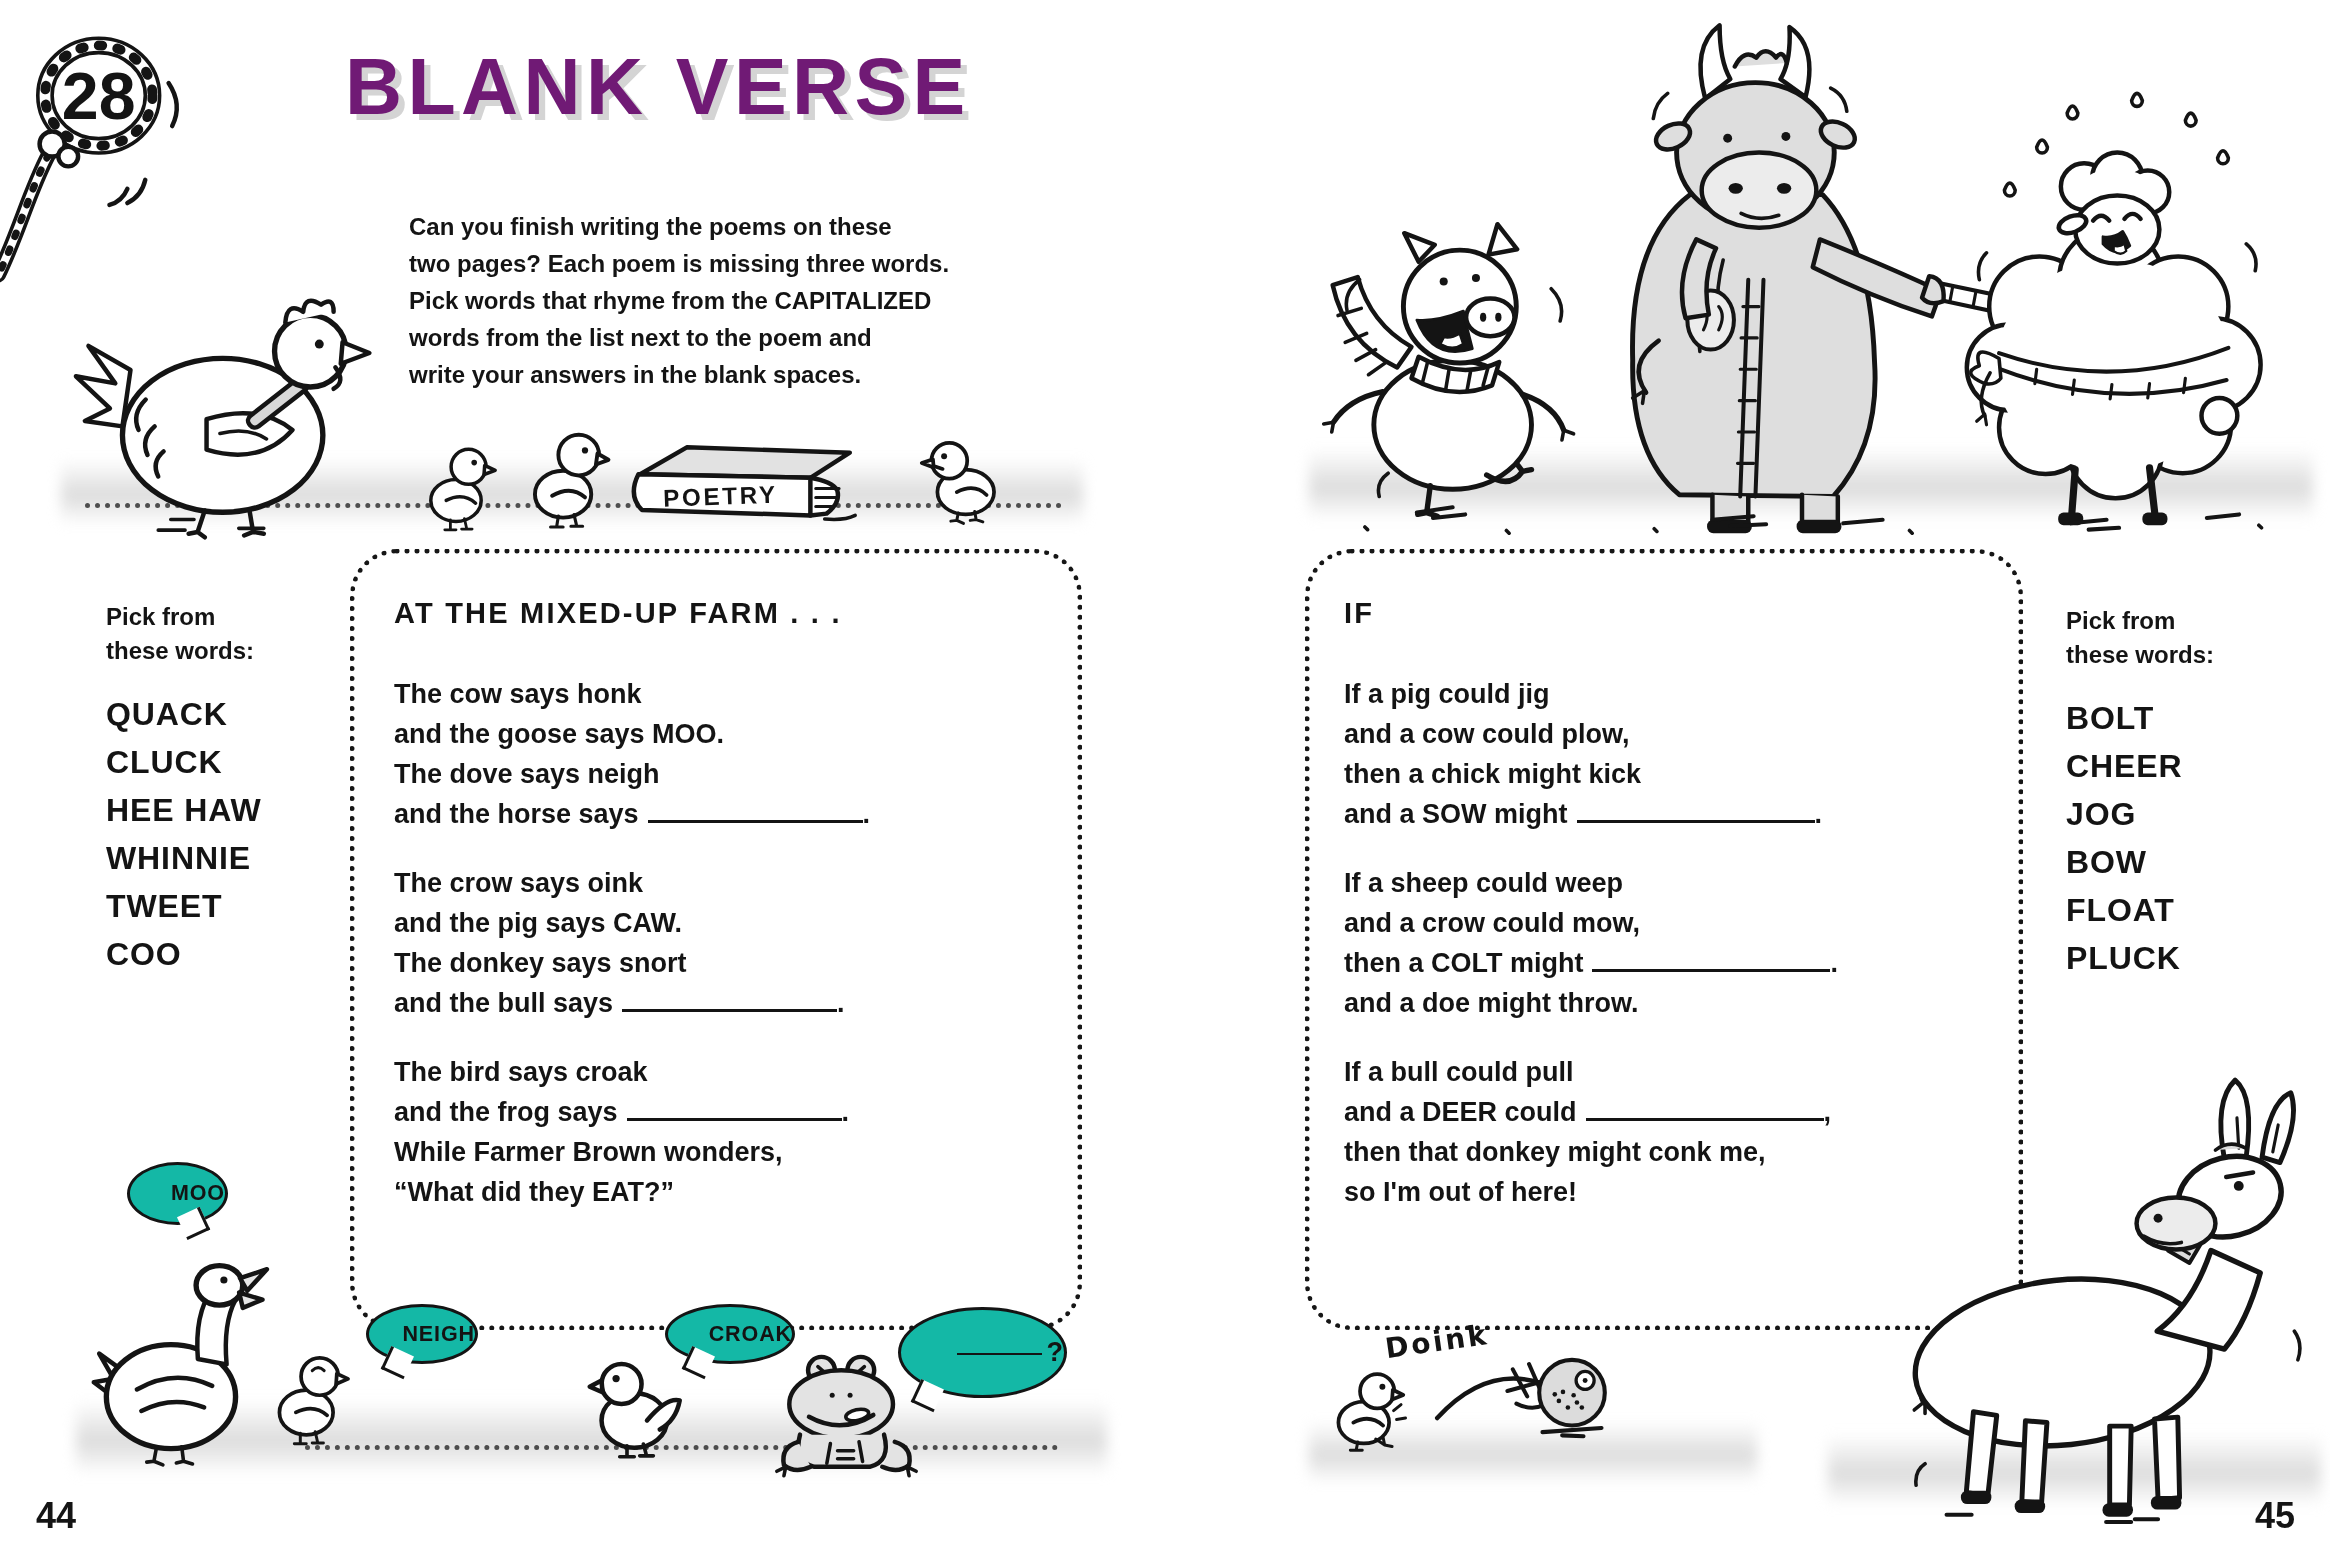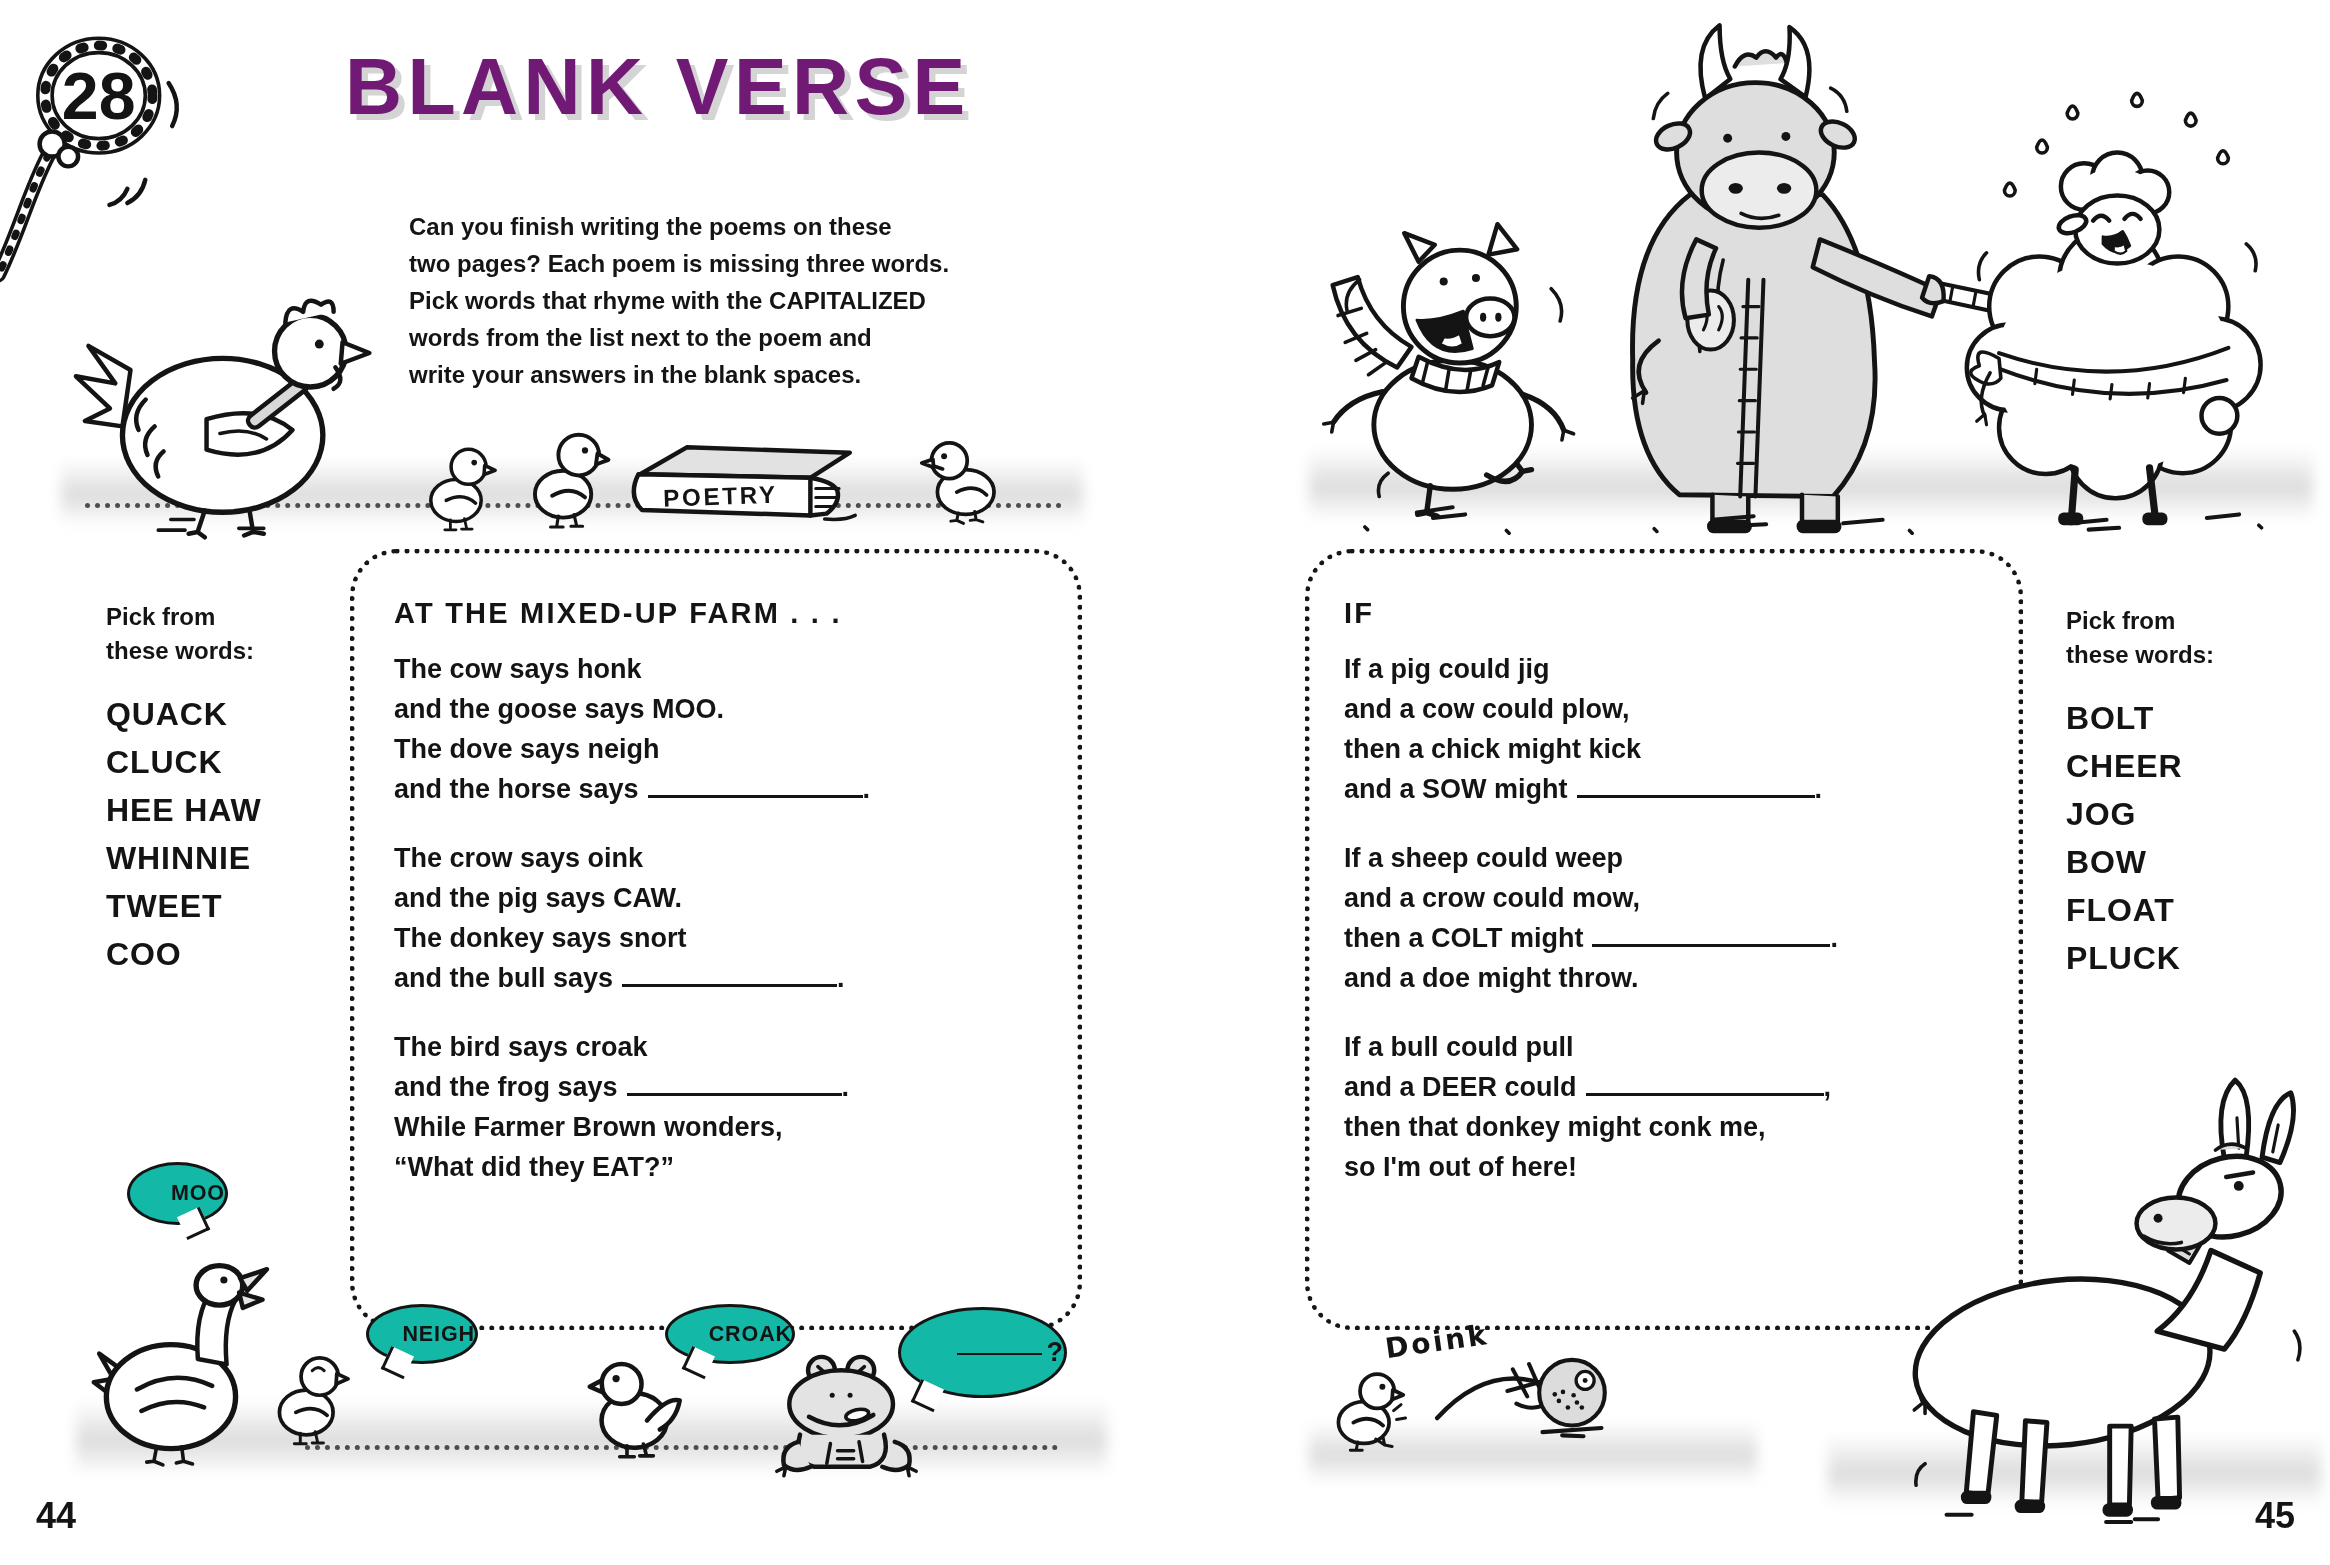--- a/index.html
+++ b/index.html
@@ -10,21 +10,21 @@
   .pebbles{border-top:5.4px dotted #1a1a1a;height:0;opacity:.75;}
   .title{font-weight:700;font-size:79px;letter-spacing:5.4px;color:#701a75;
          text-shadow:6.3px 6.3px 0 #d4d4d4;white-space:nowrap;}
   .instr{font-size:24px;line-height:37px;font-weight:700;margin-left:33px;}
 
   .pbox{border:5.4px dotted #161616;border-radius:47px;background:transparent;}
 
   .picklabel{font-size:24px;line-height:34px;font-weight:700;}
   .words{font-size:32px;line-height:48px;font-weight:700;letter-spacing:0.9px;margin-top:21.5px;white-space:nowrap;}
 
-  .poem-title{font-size:29px;font-weight:700;letter-spacing:2.2px;margin-bottom:19px;white-space:nowrap;}
+  .poem-title{font-size:29px;font-weight:700;letter-spacing:2.2px;margin-bottom:44px;white-space:nowrap;}
   .stanza{margin-bottom:29px;}
   .pline{font-size:27px;line-height:40px;font-weight:700;white-space:nowrap;}
   .blankline{display:inline-block;width:215px;border-bottom:3.6px solid #141414;height:5.4px;margin-left:9px;}
   .bw265{width:238px;}
   .mblank{display:inline-block;width:85px;border-bottom:2.7px solid #141414;height:2.7px;margin-right:4.5px;}
 
   .bubble{background:#14b8a6;border:3.6px solid #141414;border-radius:50%;
           display:flex;align-items:center;justify-content:flex-end;z-index:5;}
   .bubble span{font-size:21.5px;font-weight:700;letter-spacing:0.9px;}
   .btail{position:absolute;width:21.5px;height:21.5px;background:#fff;
@@ -57,21 +57,21 @@
       <path d="M170,186 q-4,18 -20,26" stroke-width="5"></path>
     </g>
     <text x="118" y="118" text-anchor="middle" font-size="74" font-weight="700">28</text>
   </svg>
 
   <div class="abs title" style="left:345px;top:41px">BLANK VERSE</div>
 
   <div class="abs instr" style="left:376px;top:208px;width:609px">
     <div>Can you finish writing the poems on these</div>
     <div>two pages? Each poem is missing three words.</div>
-    <div>Pick words that rhyme with the CAPITALIZED</div>
+    <div>Pick words that rhyme from the CAPITALIZED</div>
     <div>words from the list next to the poem and</div>
     <div>write your answers in the blank spaces.</div>
   </div>
 
   <div class="abs gband" style="left:61px;top:459px;width:1022px;height:66px"></div>
   <div class="abs pebbles" style="left:85px;top:503px;width:977px"></div>
 
   <svg class="abs" style="left:63px;top:285px;width:305px;height:255px" viewBox="0 0 340 285">
     <g stroke="#141414" stroke-width="5" fill="#fff" stroke-linecap="round" stroke-linejoin="round">
       <path d="M75,95 L28,68 L58,110 L14,102 L52,138 L24,152 L66,158 Z"></path>

